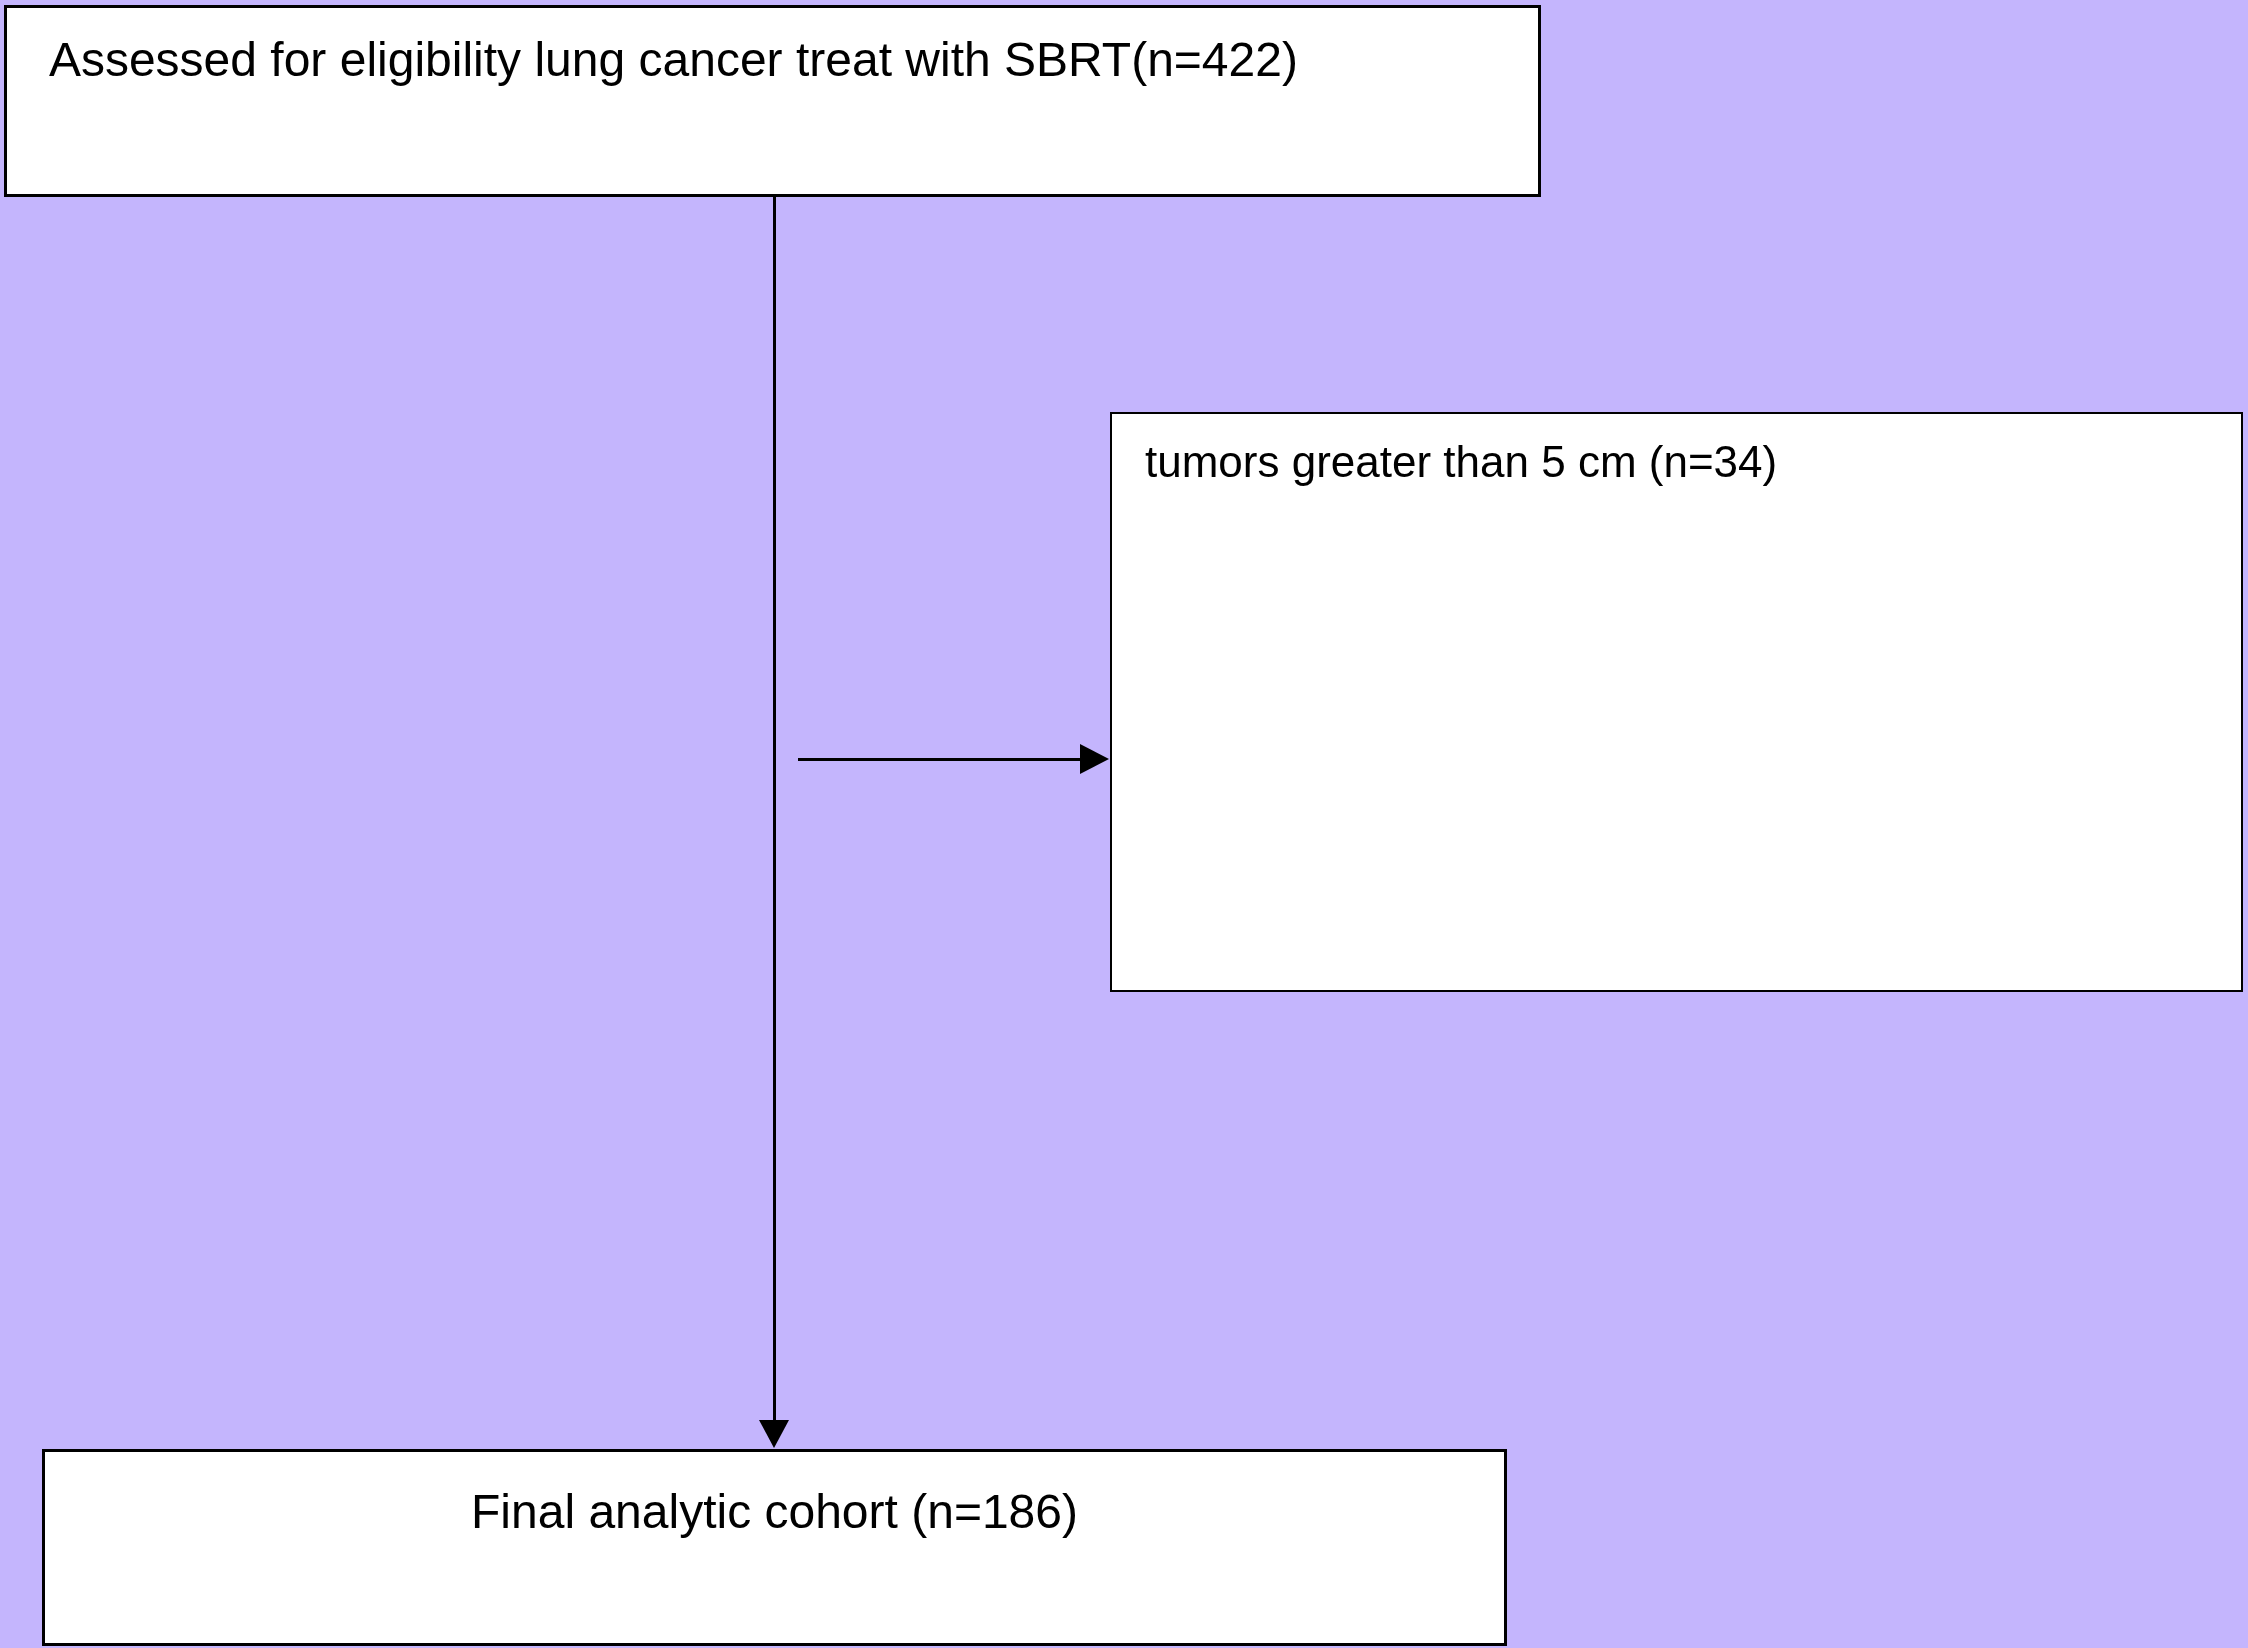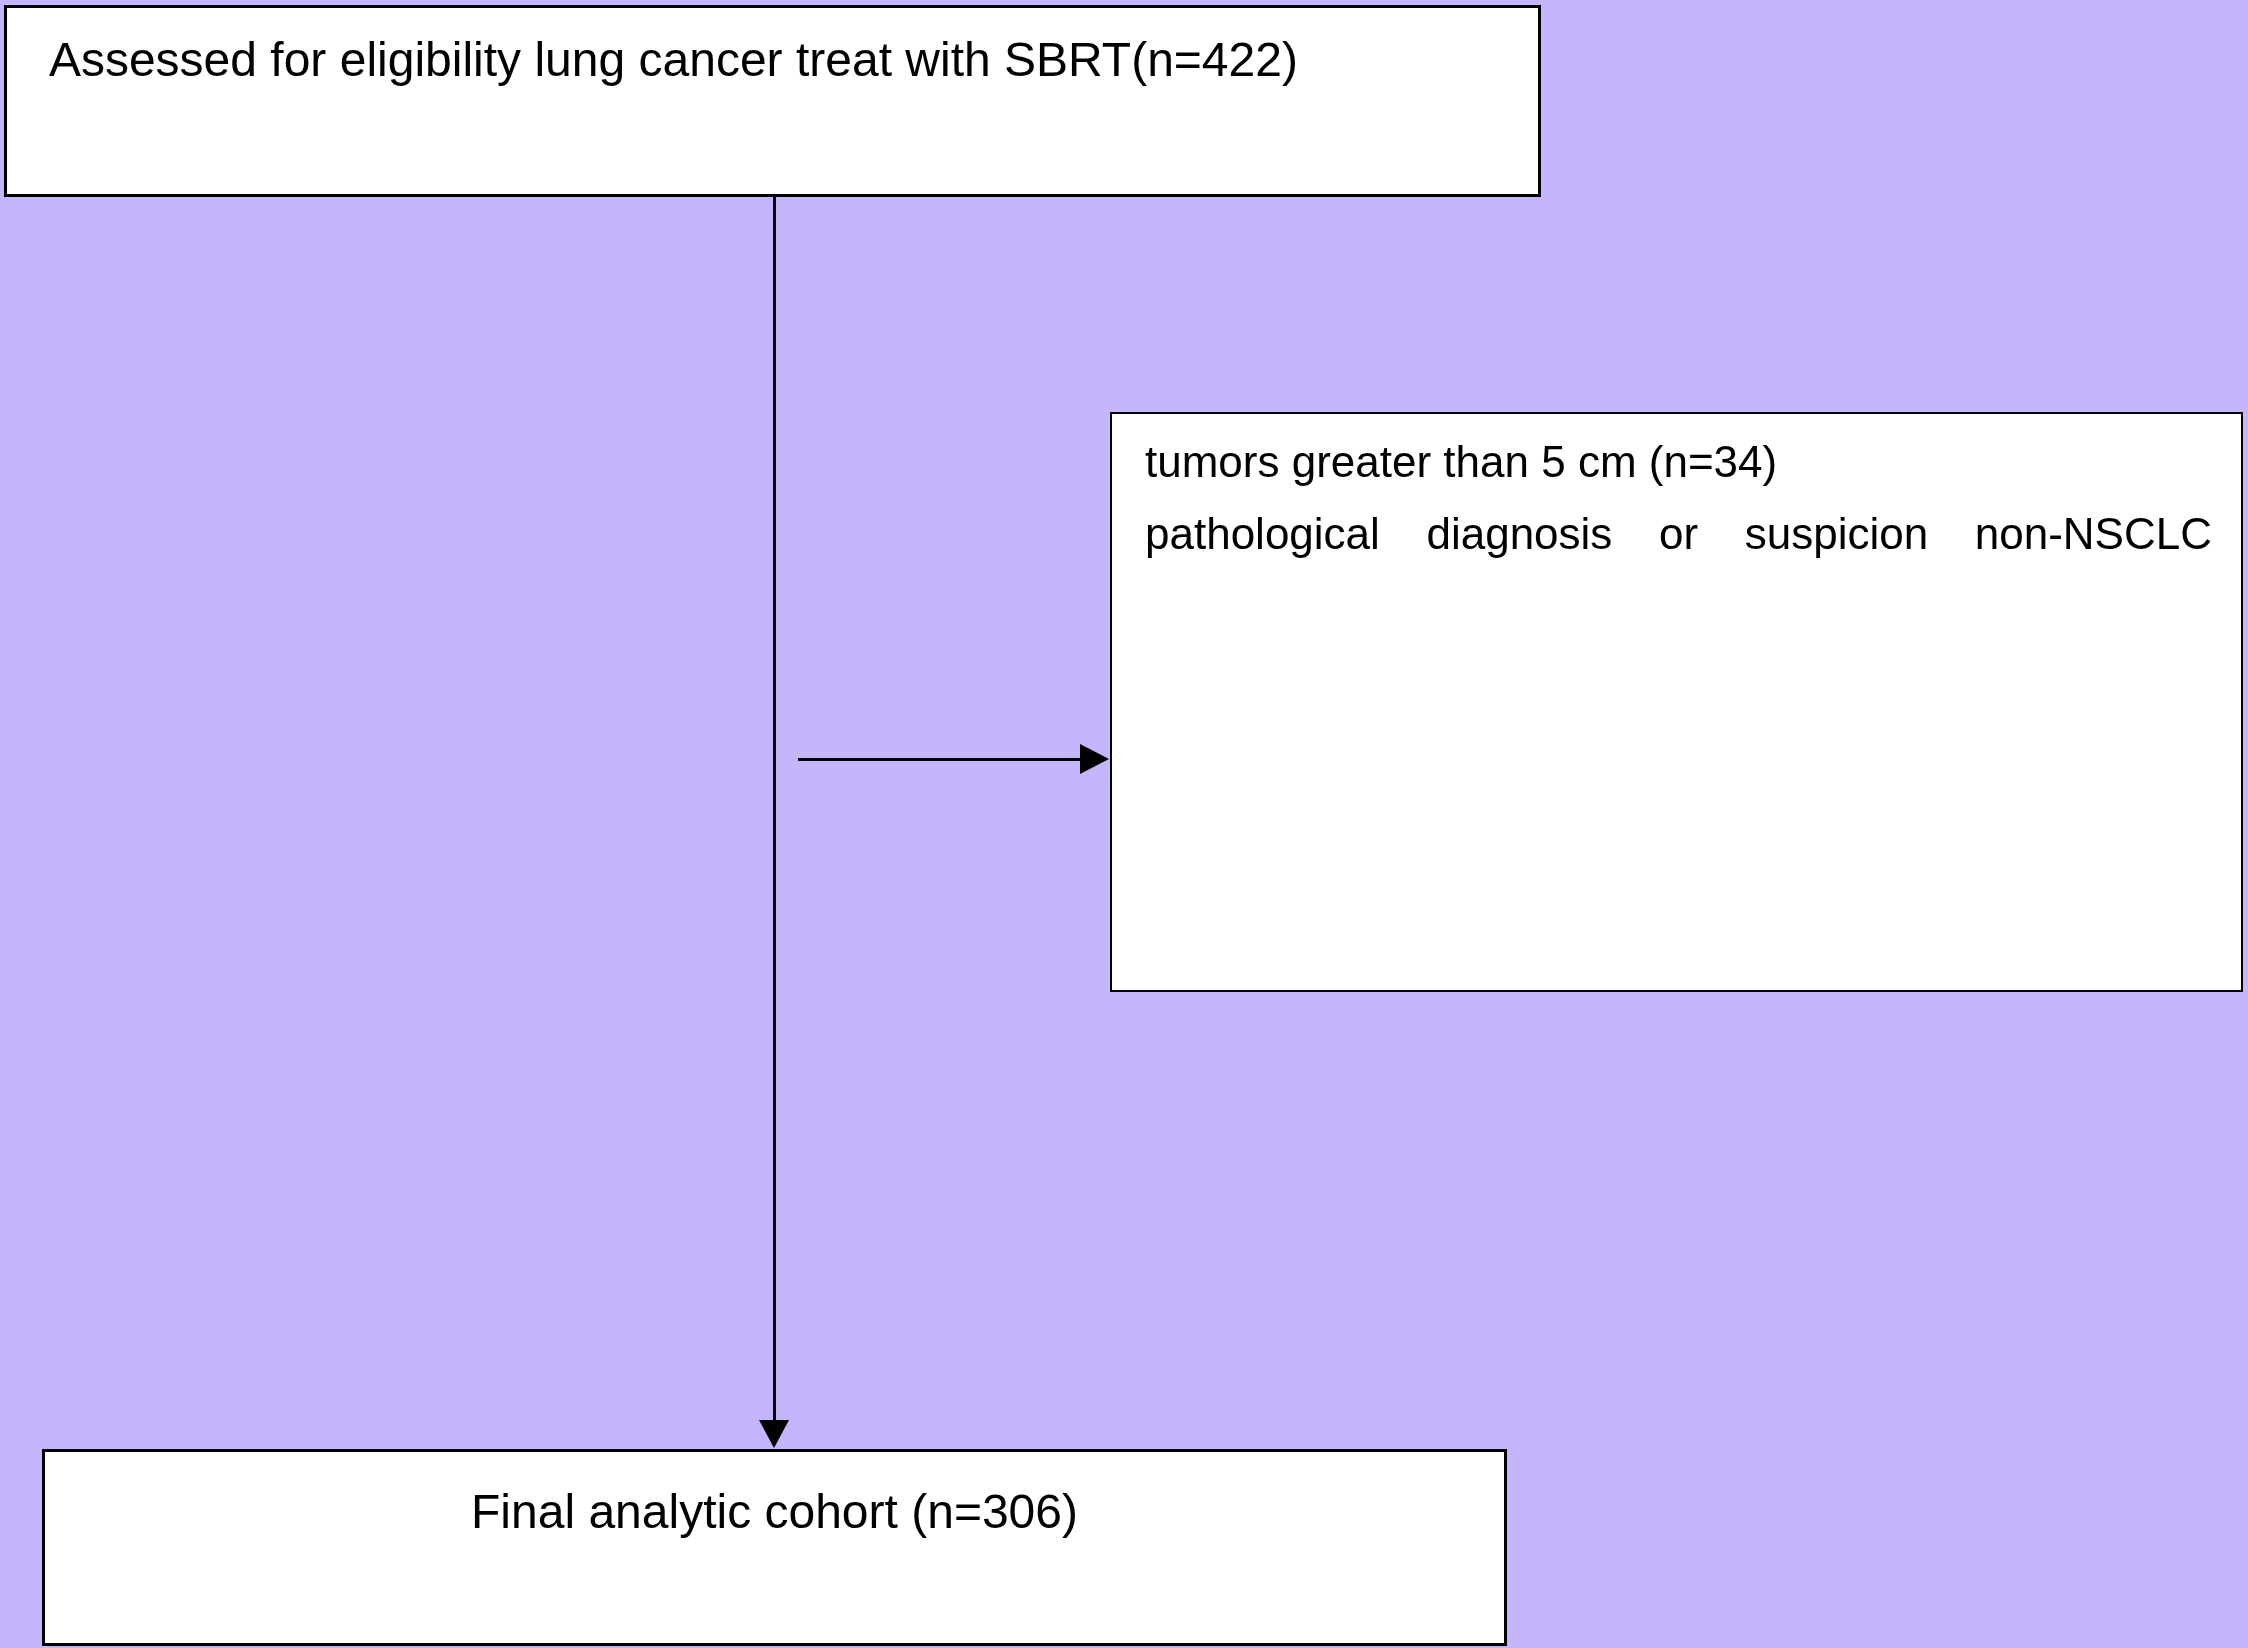--- a/index.html
+++ b/index.html
@@ -119,21 +119,20 @@
   </div>
 
   <div class="vline"></div>
   <div class="v-arrowhead"></div>
 
   <div class="hline"></div>
   <div class="h-arrowhead"></div>
 
   <div class="box" id="excluded-box">
     <div class="ex-line">tumors greater than 5 cm (n=34)</div>
-    <div class="ex-line justify">pathological diagnosis or suspicion non-NSCLC</div>
   </div>
 
   <div class="box" id="final-box">
-    <span>Final analytic cohort (n=306)</span>
+    <span>Final analytic cohort (n=186)</span>
   </div>
 
 </div>
 
 
 </body></html>

